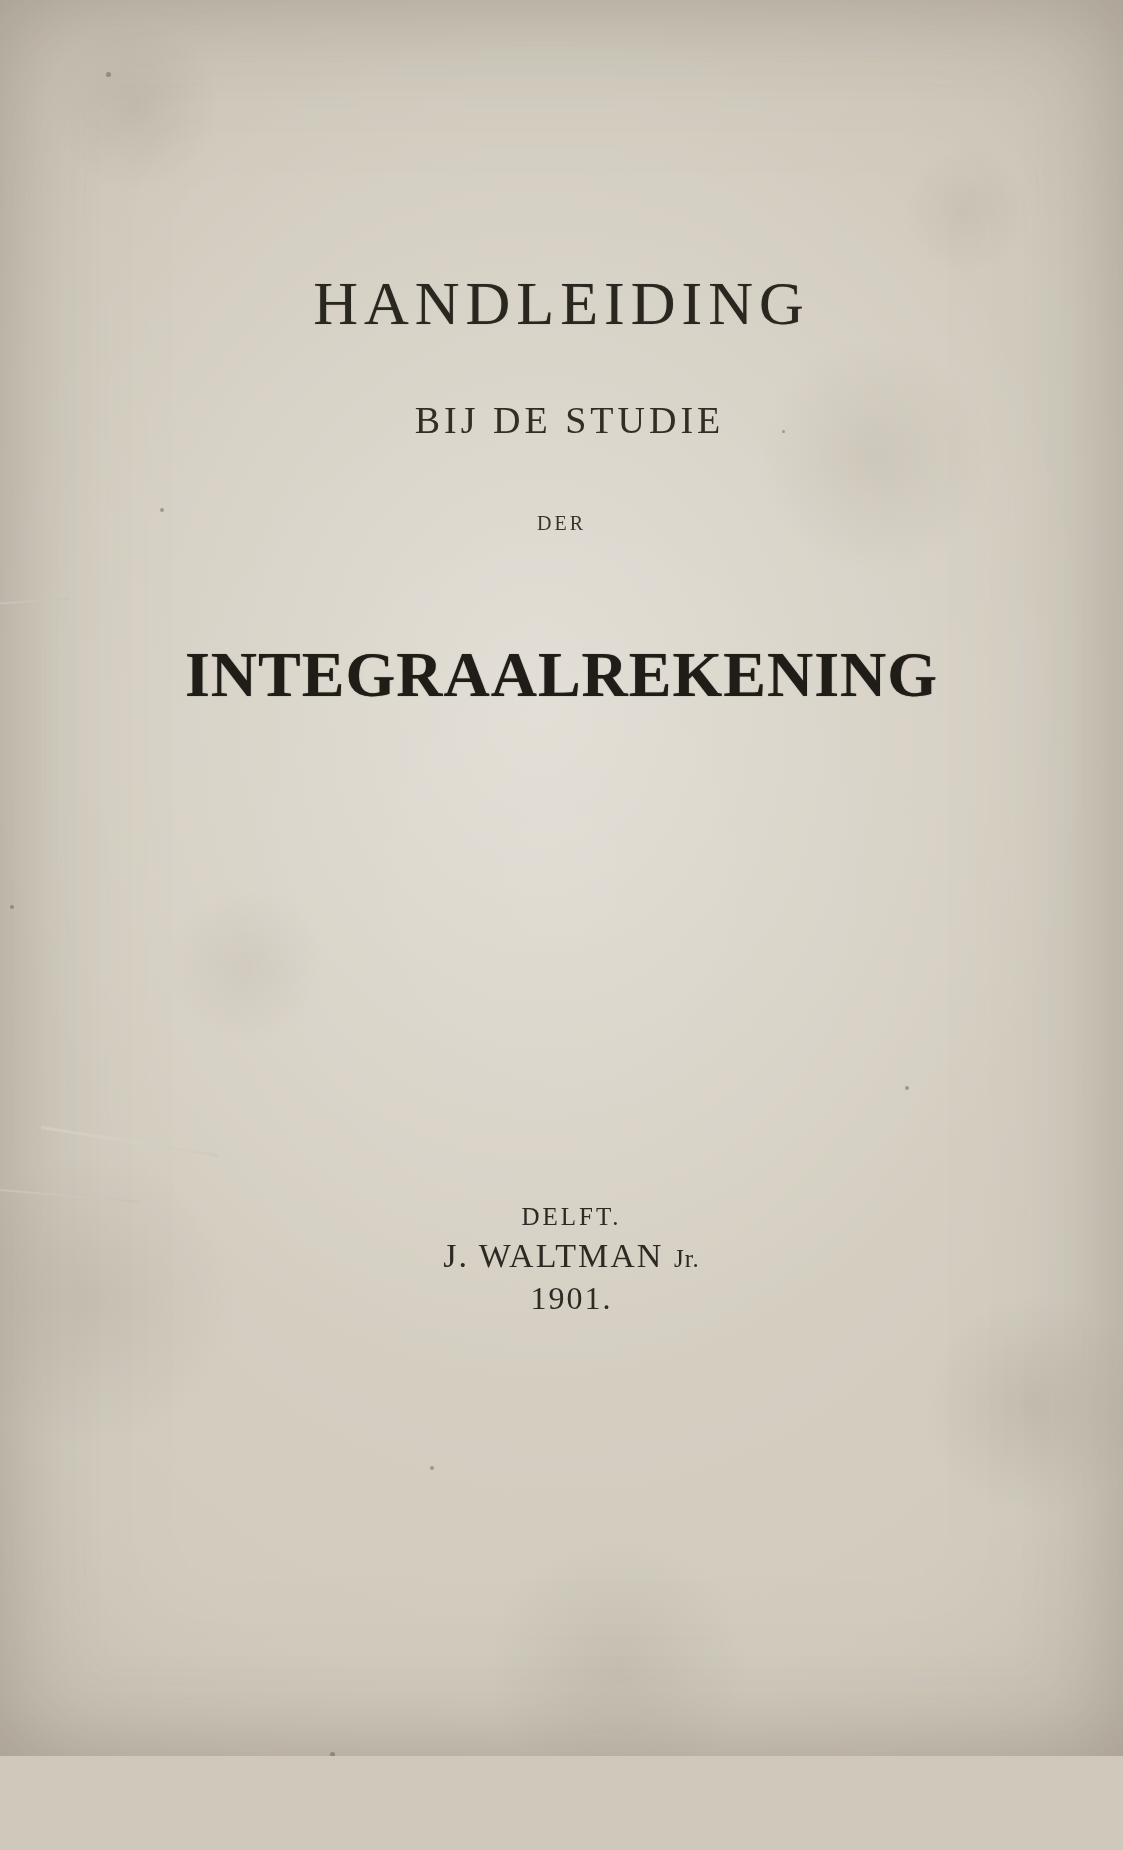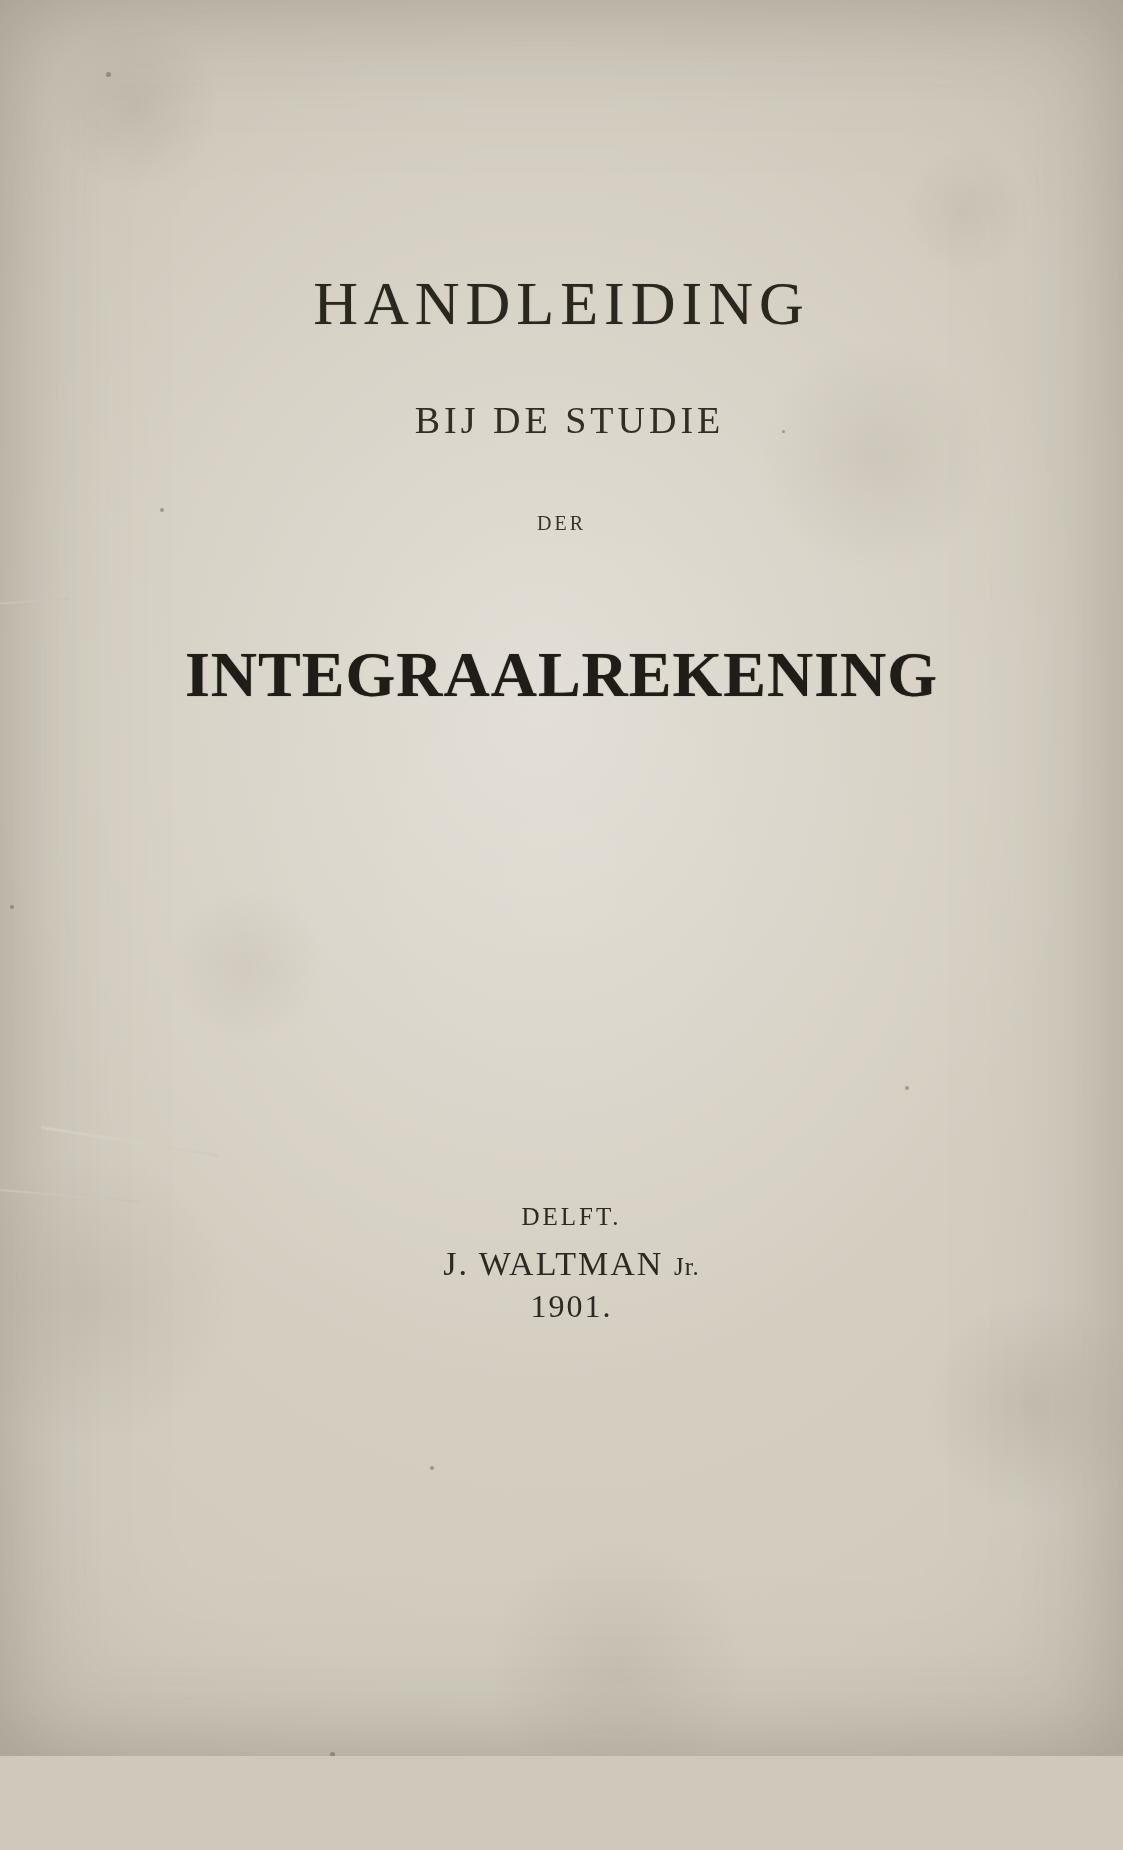--- a/index.html
+++ b/index.html
@@ -141,21 +141,21 @@
     color: #2d2923;
     padding-left: 20px;
   }
   .imprint .city {
     font-size: 25px;
     letter-spacing: 3px;
   }
   .imprint .publisher {
     font-size: 34px;
     letter-spacing: 2px;
-    margin-top: 12px;
+    margin-top: 4px;
   }
   .imprint .publisher .jr {
     font-size: 25px;
     letter-spacing: 1px;
   }
   .imprint .year {
     font-size: 32px;
     letter-spacing: 2px;
     margin-top: 4px;
   }

